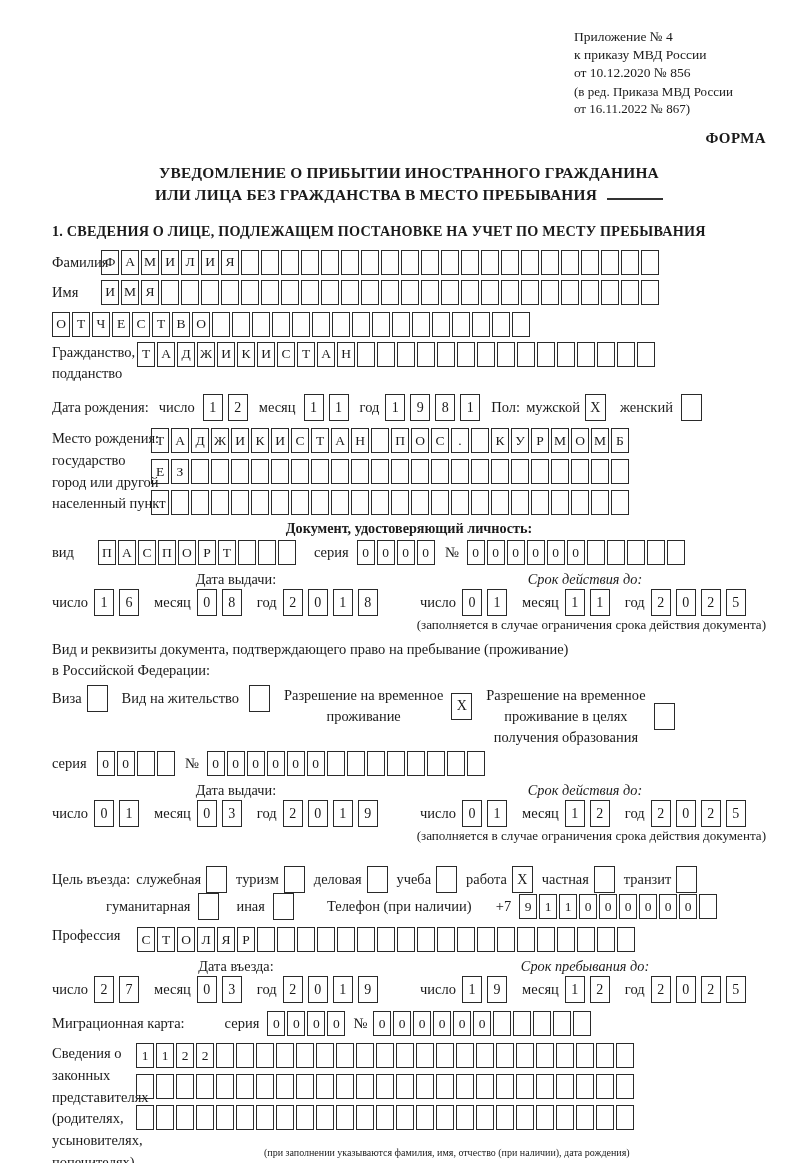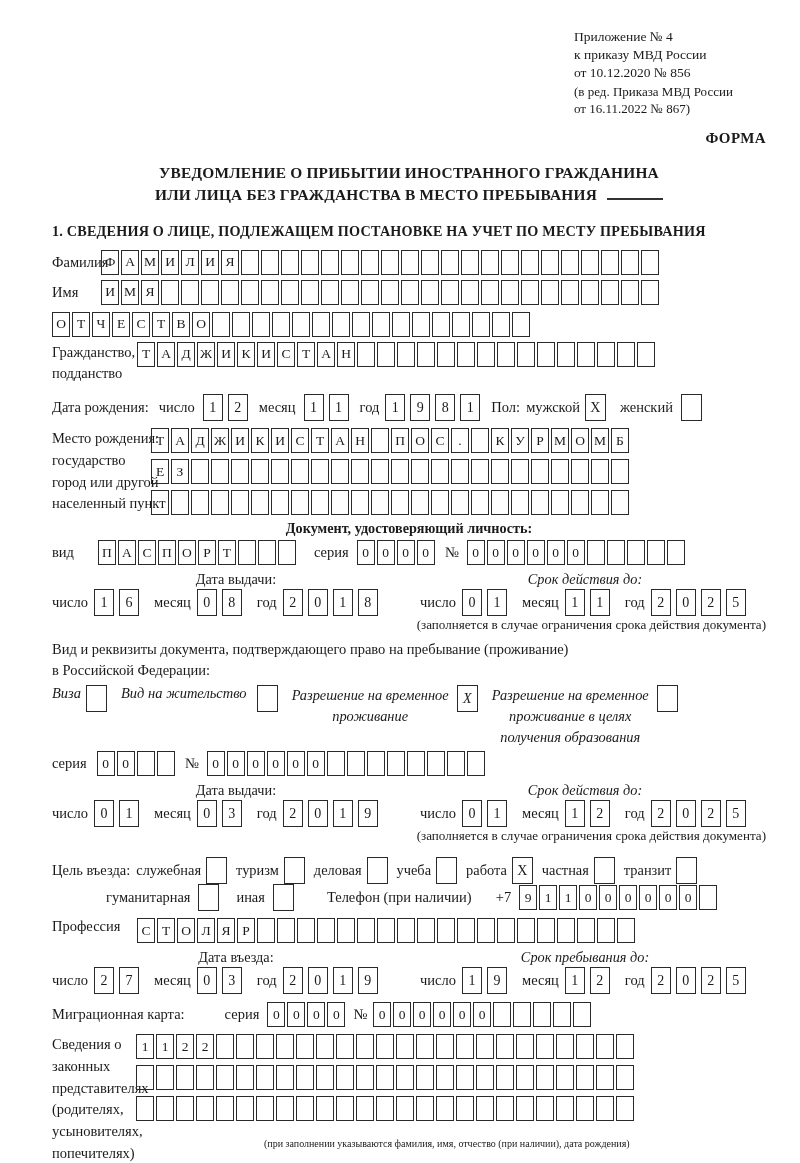--- a/index.html
+++ b/index.html
@@ -52,21 +52,21 @@
   .dg-l{width:368px;flex:none;display:inline-flex;align-items:center;}
   .dgroup{display:inline-flex;align-items:center;}
   .dgroup .lbl{margin-right:6px;}
   .dgroup .cells{margin-right:10px;}
   .note{font-size:13.1px;text-align:right;margin-top:1px;}
 
   .para{font-size:14.5px;margin-top:8px;}
   .para2{font-size:14.5px;margin-top:4px;}
 
   .permits{display:flex;align-items:flex-start;margin-top:6px;height:56px;white-space:nowrap;}
-  .permit{display:inline-flex;align-items:flex-start;margin-right:14px;font-style:italic;}
+  .permit{display:inline-flex;align-items:center;margin-right:14px;}
   .plines{display:inline-flex;flex-direction:column;text-align:center;font-size:14.4px;line-height:1.45;}
 
   .opt{display:inline-flex;align-items:center;margin-right:9px;}
   .opt .lbl{font-size:14.4px;}
 
   .note-center{font-size:10px;margin-top:17px;margin-left:128px;}
 </style>
 </head>
 <body>
 
@@ -519,21 +519,21 @@
       <span class="cells big">
           <span class="cell bigc">2</span>
           <span class="cell bigc">0</span>
           <span class="cell bigc">2</span>
           <span class="cell bigc">5</span>
         </span>
     </span>
   </div>
   <div class="note">(заполняется в случае ограничения срока действия документа)</div>
 
-  <div class="frow" style="margin-top:13px;">
+  <div class="frow" style="margin-top:22px;">
     <span class="lbl" style="margin-right:6px;">Цель въезда:</span>
     <span class="opt">
       <span class="lbl">служебная</span>
       <span class="chk"></span>
     </span>
     <span class="opt">
       <span class="lbl">туризм</span>
       <span class="chk"></span>
     </span>
     <span class="opt">

